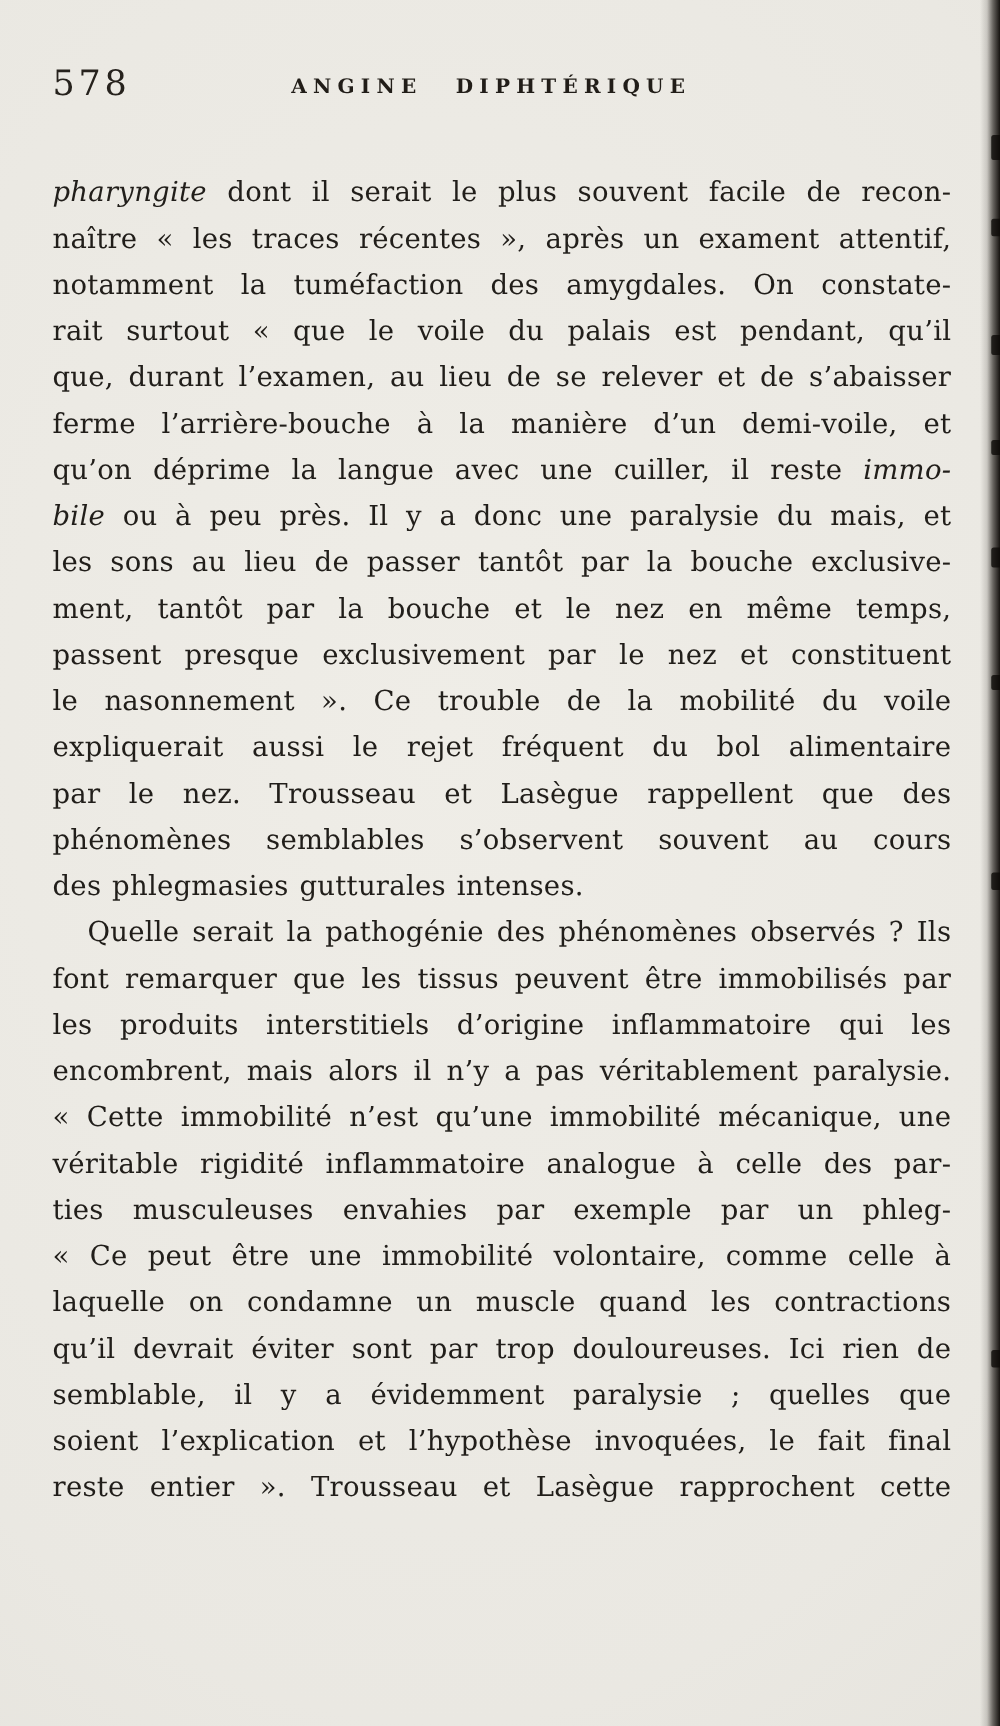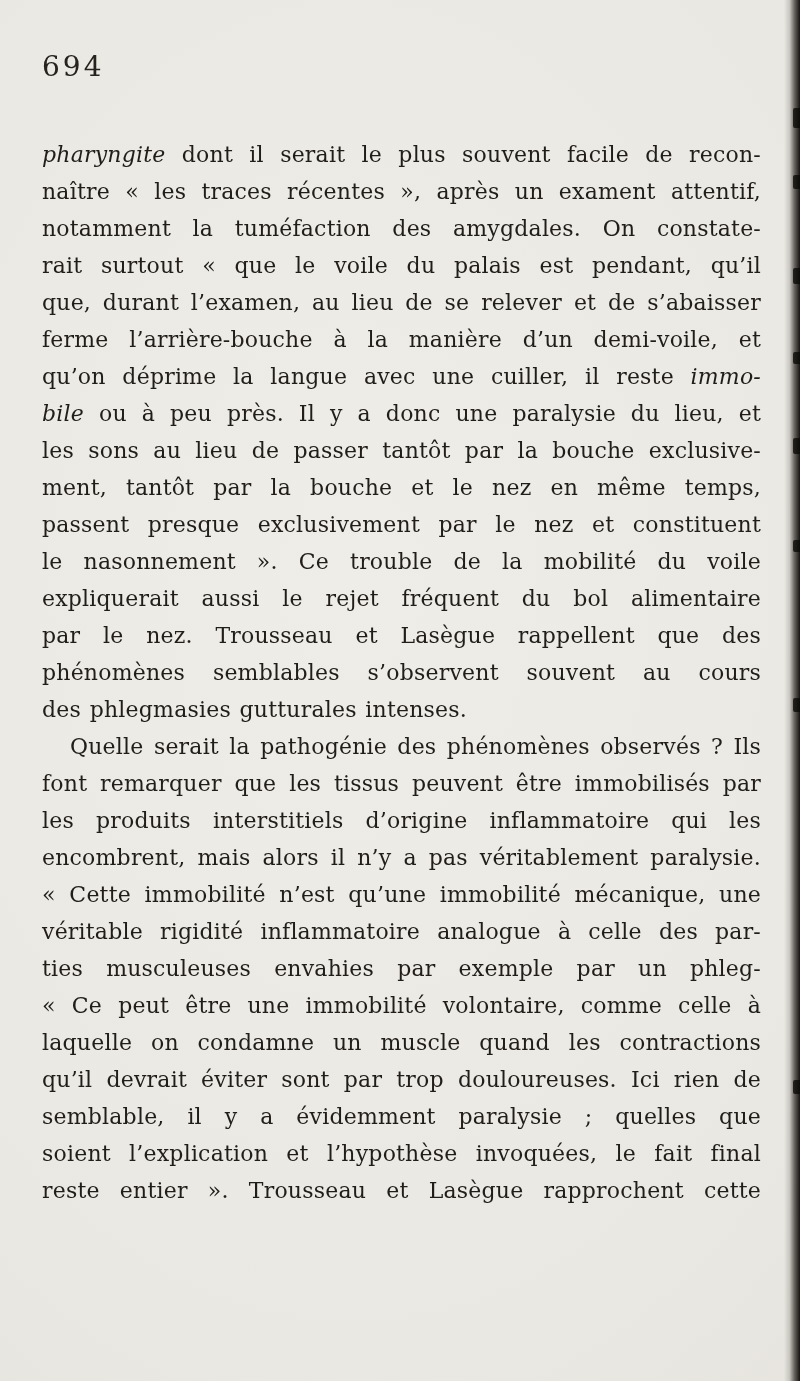--- a/index.html
+++ b/index.html
@@ -103,32 +103,33 @@
       <div class="scan-mark" style="top: 175px; height: 14px;"></div>
       <div class="scan-mark" style="top: 268px; height: 16px;"></div>
       <div class="scan-mark" style="top: 352px; height: 12px;"></div>
       <div class="scan-mark" style="top: 438px; height: 16px;"></div>
       <div class="scan-mark" style="top: 540px; height: 12px;"></div>
       <div class="scan-mark" style="top: 698px; height: 14px;"></div>
       <div class="scan-mark" style="top: 1080px; height: 14px;"></div>
     </div>
 
   <div class="header">
-    <div class="page-number">694</div>
+    <div class="page-number">578</div>
+    <div class="running-title">ANGINE DIPHTÉRIQUE</div>
   </div>
 
   <div class="body-text">
       <div class="line"><span class="em">pharyngite</span><span> dont il serait le plus souvent facile de recon-</span></div>
       <div class="line"><span>naître « les traces récentes », après un exament attentif,</span></div>
       <div class="line"><span>notamment la tuméfaction des amygdales. On constate-</span></div>
       <div class="line"><span>rait surtout « que le voile du palais est pendant, qu’il</span></div>
       <div class="line"><span>que, durant l’examen, au lieu de se relever et de s’abaisser</span></div>
       <div class="line"><span>ferme l’arrière-bouche à la manière d’un demi-voile, et</span></div>
       <div class="line"><span>qu’on déprime la langue avec une cuiller, il reste </span><span class="em">immo-</span></div>
-      <div class="line"><span class="em">bile</span><span> ou à peu près. Il y a donc une paralysie du lieu, et</span></div>
+      <div class="line"><span class="em">bile</span><span> ou à peu près. Il y a donc une paralysie du mais, et</span></div>
       <div class="line"><span>les sons au lieu de passer tantôt par la bouche exclusive-</span></div>
       <div class="line"><span>ment, tantôt par la bouche et le nez en même temps,</span></div>
       <div class="line"><span>passent presque exclusivement par le nez et constituent</span></div>
       <div class="line"><span>le nasonnement ». Ce trouble de la mobilité du voile</span></div>
       <div class="line"><span>expliquerait aussi le rejet fréquent du bol alimentaire</span></div>
       <div class="line"><span>par le nez. Trousseau et Lasègue rappellent que des</span></div>
       <div class="line"><span>phénomènes semblables s’observent souvent au cours</span></div>
       <div class="line no-just"><span>des phlegmasies gutturales intenses.</span></div>
       <div class="line indent"><span>Quelle serait la pathogénie des phénomènes observés ? Ils</span></div>
       <div class="line"><span>font remarquer que les tissus peuvent être immobilisés par</span></div>

